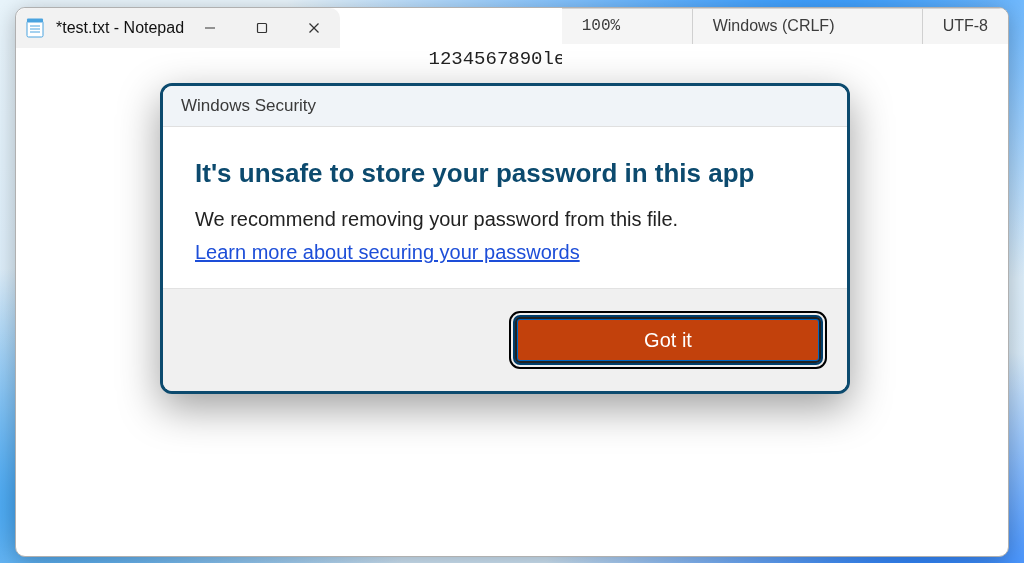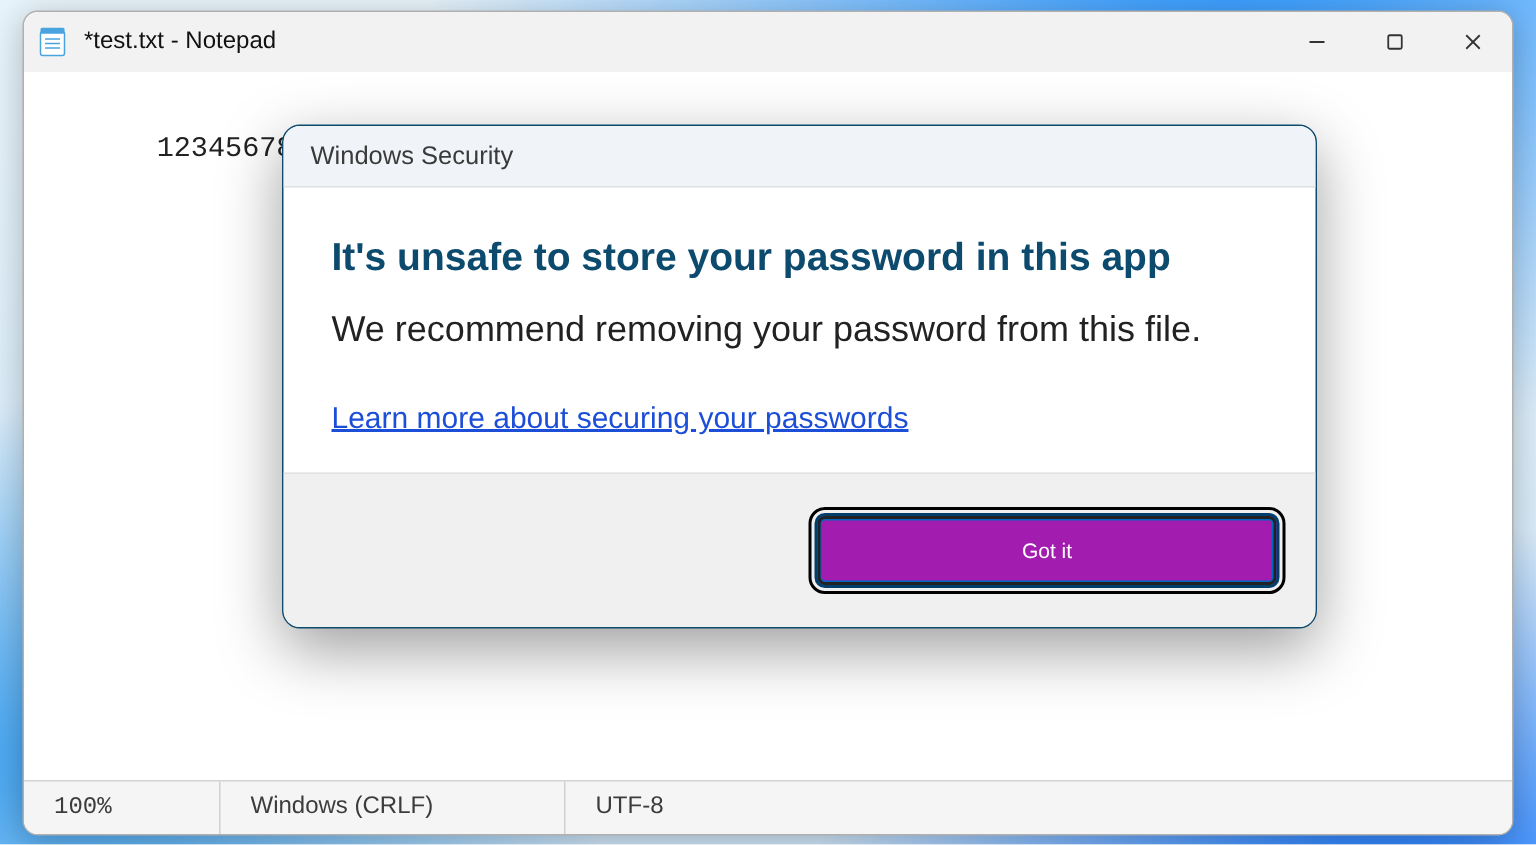--- a/index.html
+++ b/index.html
@@ -20,21 +20,21 @@
     }
 
     .notepad-window {
       width: 994px;
       height: 550px;
       background: #ffffff;
       border: 1px solid #b0b0b0;
       border-radius: 10px;
       box-shadow: 0 4px 22px rgba(0,0,0,0.25);
       display: flex;
-      flex-direction: column;
+      flex-direction: row;
       position: relative;
       overflow: hidden;
     }
 
     .titlebar {
       display: flex;
       align-items: center;
       height: 40px;
       background: #f2f2f2;
       border-top-left-radius: 10px;
@@ -90,70 +90,70 @@
     .status-cell:first-child { border-left: none; }
     .status-left { flex: 0 0 470px; border-left: none; }
     .status-zoom { flex: 0 0 130px; font-family: Liberation Mono, monospace; }
     .status-eol  { flex: 0 0 230px; }
     .status-enc  { flex: 1; }
 
     
     .dialog {
       position: absolute;
       top: 75px;
-      left: 172px;
+      left: 144px;
       width: 690px;
       background: #ffffff;
       border-radius: 12px;
       box-shadow: 0 14px 42px rgba(0,0,0,0.38);
       overflow: hidden;
-      border: 1px solid #0c4a6e;
+      border: 3px solid #0c4a6e;
     }
     .dialog-title {
       background: #f0f4f8;
       padding: 10px 18px;
       font-size: 17px;
       color: #3a3a3a;
       border-bottom: 1px solid #e0e0e0;
     }
     .dialog-body {
       padding: 30px 32px 24px 32px;
     }
     .dialog-heading {
       font-size: 26px;
       font-weight: 700;
       color: #0c4a6e;
       margin-bottom: 18px;
       line-height: 1.3;
     }
     .dialog-text {
-      font-size: 24px;
+      font-size: 20px;
       color: #222;
-      margin-bottom: 34px;
+      margin-bottom: 10px;
     }
     .dialog-link {
       font-size: 20px;
       color: #1d4ed8;
       text-decoration: underline;
       cursor: pointer;
       display: inline-block;
     }
     .dialog-actions {
       background: #f0f0f0;
       padding: 26px 24px;
       display: flex;
       justify-content: flex-end;
       border-top: 1px solid #e2e2e2;
     }
     .got-it-btn {
       width: 310px;
       height: 50px;
-      background: #a21caf;
+      background: #c2410c;
       color: #ffffff;
-      font-size: 14px;
+      font-size: 20px;
       border: 2px solid #003e6b;
       border-radius: 7px;
       box-shadow: 0 0 0 2px #222 inset, 0 0 0 3px #0067c0 inset;
       outline: 2px solid #000;
       outline-offset: 2px;
       cursor: pointer;
     }
   </style>
 </head>
 <body>

